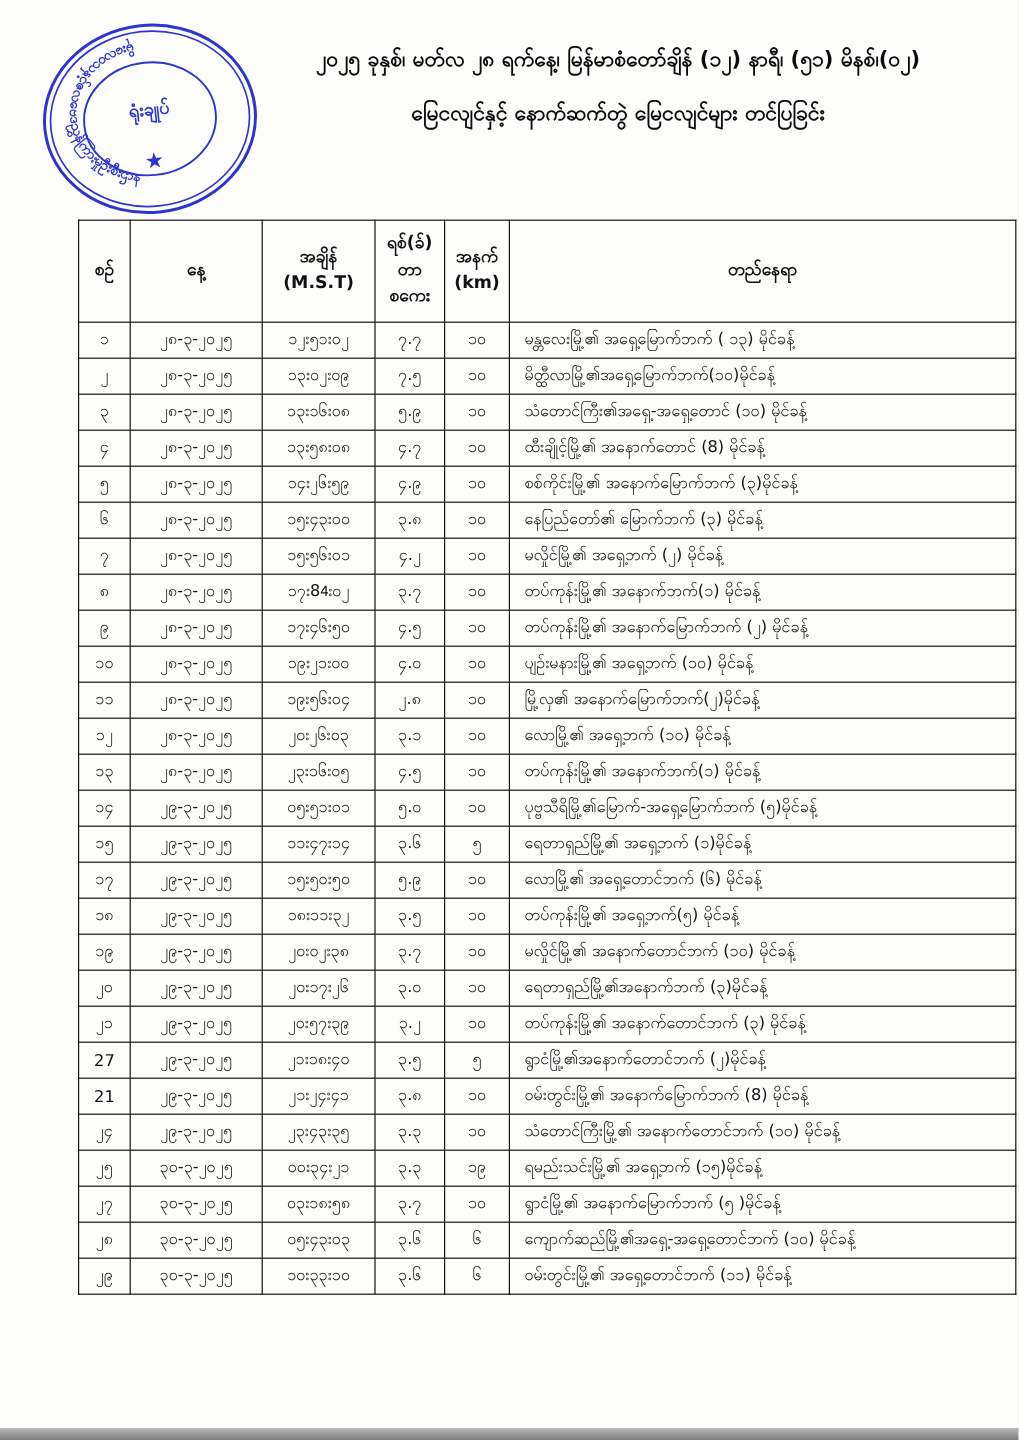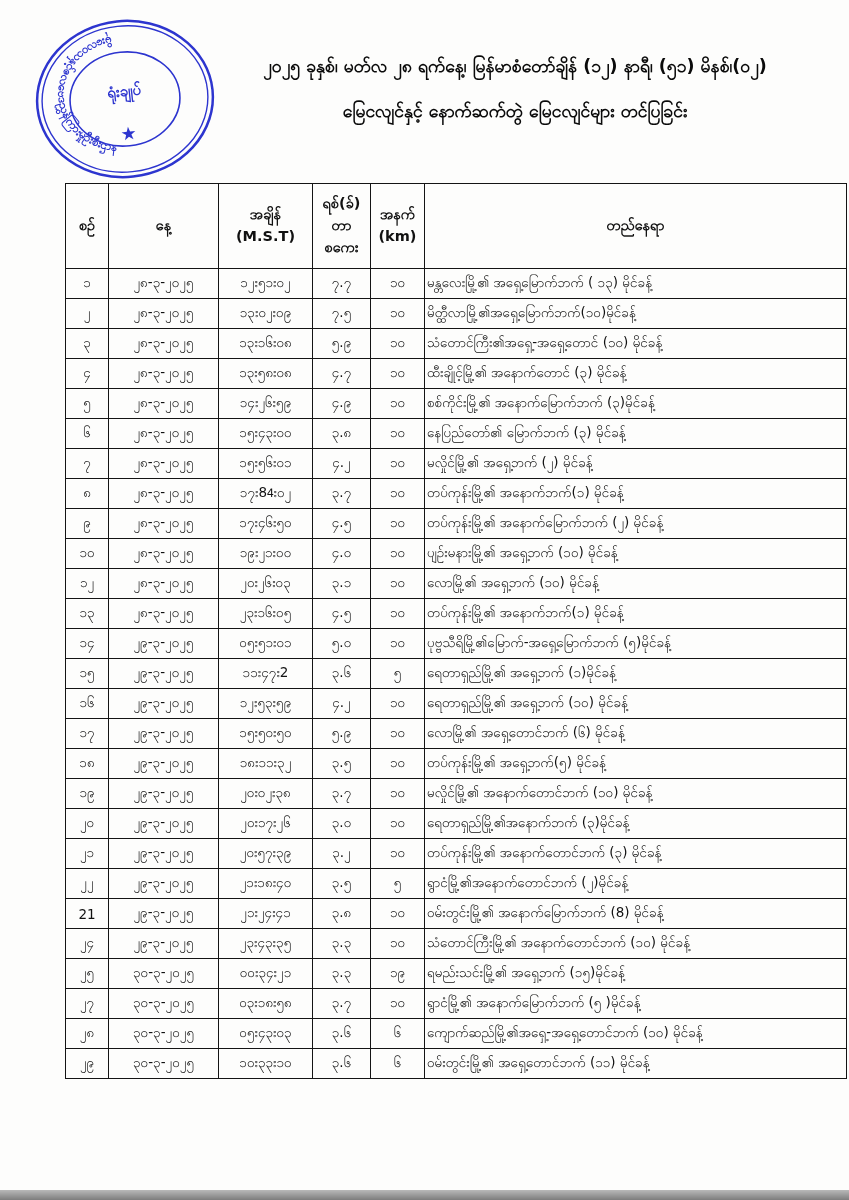--- a/index.html
+++ b/index.html
@@ -13,21 +13,21 @@
     overflow:hidden;
     margin:0 auto;
   }
   
   .header { position:absolute; top:12px; left:0; width:849px; height:170px; }
   .stamp {
     position:absolute; top:6px; left:34px; width:182px; height:162px;
     transform:rotate(-6deg);
   }
   .titles {
-    position:absolute; top:32px; left:195px; width:640px;
+    position:absolute; top:16px; left:195px; width:640px;
     text-align:center; font-weight:bold; font-size:17.5px; line-height:45px;
     color:#0a0a0a;
   }
   
   .quake-table {
     position:absolute; top:183px; left:65px; width:781px;
     border-collapse:collapse;
     table-layout:fixed;
   }
   .quake-table th, .quake-table td {
@@ -36,21 +36,21 @@
     vertical-align:middle;
     padding:1px 2px;
     overflow:hidden;
     white-space:nowrap;
   }
   .quake-table thead th {
     height:85px; font-size:14.5px; font-weight:bold;
     text-align:center; white-space:pre-line; line-height:1.5;
   }
   .quake-table tbody td { height:30px; text-align:center; }
-  .quake-table tbody td.col5 { text-align:left; padding-left:2px; }
+  .quake-table tbody td.col5 { text-align:left; padding-left:12px; }
   .w-no{width:43px} .w-date{width:110px} .w-time{width:94px}
   .w-mag{width:58px} .w-depth{width:54px} .w-loc{width:422px}
   .page-edge {
     position:absolute; left:0; bottom:0; width:849px; height:10px;
     background:linear-gradient(#b9b9b9,#7d7d7d);
   }
 </style>
 </head>
 <body>
 
@@ -118,21 +118,21 @@
           <td class="col3 w-mag">၅.၉</td>
           <td class="col4 w-depth">၁၀</td>
           <td class="col5 w-loc">သံတောင်ကြီး၏အရှေ့-အရှေ့တောင် (၁၀) မိုင်ခန့်</td>
         </tr>
         <tr>
           <td class="col0 w-no">၄</td>
           <td class="col1 w-date">၂၈-၃-၂၀၂၅</td>
           <td class="col2 w-time">၁၃း၅၈း၀၈</td>
           <td class="col3 w-mag">၄.၇</td>
           <td class="col4 w-depth">၁၀</td>
-          <td class="col5 w-loc">ထီးချိုင့်မြို့၏ အနောက်တောင် (၃) မိုင်ခန့်</td>
+          <td class="col5 w-loc">ထီးချိုင့်မြို့၏ အနောက်တောင် (8) မိုင်ခန့်</td>
         </tr>
         <tr>
           <td class="col0 w-no">၅</td>
           <td class="col1 w-date">၂၈-၃-၂၀၂၅</td>
           <td class="col2 w-time">၁၄း၂၆း၅၉</td>
           <td class="col3 w-mag">၄.၉</td>
           <td class="col4 w-depth">၁၀</td>
           <td class="col5 w-loc">စစ်ကိုင်းမြို့၏ အနောက်မြောက်ဘက် (၃)မိုင်ခန့်</td>
         </tr>
         <tr>
@@ -169,20 +169,28 @@
         </tr>
         <tr>
           <td class="col0 w-no">၁၀</td>
           <td class="col1 w-date">၂၈-၃-၂၀၂၅</td>
           <td class="col2 w-time">၁၉း၂၁း၀၀</td>
           <td class="col3 w-mag">၄.၀</td>
           <td class="col4 w-depth">၁၀</td>
           <td class="col5 w-loc">ပျဉ်းမနားမြို့၏ အရှေ့ဘက် (၁၀) မိုင်ခန့်</td>
         </tr>
         <tr>
+          <td class="col0 w-no">၁၁</td>
+          <td class="col1 w-date">၂၈-၃-၂၀၂၅</td>
+          <td class="col2 w-time">၁၉း၅၆း၀၄</td>
+          <td class="col3 w-mag">၂.၈</td>
+          <td class="col4 w-depth">၁၀</td>
+          <td class="col5 w-loc">မြို့လှ၏ အနောက်မြောက်ဘက်(၂)မိုင်ခန့်</td>
+        </tr>
+        <tr>
           <td class="col0 w-no">၁၂</td>
           <td class="col1 w-date">၂၈-၃-၂၀၂၅</td>
           <td class="col2 w-time">၂၀း၂၆း၀၃</td>
           <td class="col3 w-mag">၃.၁</td>
           <td class="col4 w-depth">၁၀</td>
           <td class="col5 w-loc">လောမြို့၏ အရှေ့ဘက် (၁၀) မိုင်ခန့်</td>
         </tr>
         <tr>
           <td class="col0 w-no">၁၃</td>
           <td class="col1 w-date">၂၈-၃-၂၀၂၅</td>
@@ -195,34 +203,26 @@
           <td class="col0 w-no">၁၄</td>
           <td class="col1 w-date">၂၉-၃-၂၀၂၅</td>
           <td class="col2 w-time">၀၅း၅၁း၀၁</td>
           <td class="col3 w-mag">၅.၀</td>
           <td class="col4 w-depth">၁၀</td>
           <td class="col5 w-loc">ပုဗ္ဗသီရိမြို့၏မြောက်-အရှေ့မြောက်ဘက် (၅)မိုင်ခန့်</td>
         </tr>
         <tr>
           <td class="col0 w-no">၁၅</td>
           <td class="col1 w-date">၂၉-၃-၂၀၂၅</td>
-          <td class="col2 w-time">၁၁း၄၇း2</td>
+          <td class="col2 w-time">၁၁း၄၇း၁၄</td>
           <td class="col3 w-mag">၃.၆</td>
           <td class="col4 w-depth">၅</td>
           <td class="col5 w-loc">ရေတာရှည်မြို့၏ အရှေ့ဘက် (၁)မိုင်ခန့်</td>
         </tr>
         <tr>
-          <td class="col0 w-no">၁၆</td>
-          <td class="col1 w-date">၂၉-၃-၂၀၂၅</td>
-          <td class="col2 w-time">၁၂း၅၃း၅၉</td>
-          <td class="col3 w-mag">၄.၂</td>
-          <td class="col4 w-depth">၁၀</td>
-          <td class="col5 w-loc">ရေတာရှည်မြို့၏ အရှေ့ဘက် (၁၀) မိုင်ခန့်</td>
-        </tr>
-        <tr>
           <td class="col0 w-no">၁၇</td>
           <td class="col1 w-date">၂၉-၃-၂၀၂၅</td>
           <td class="col2 w-time">၁၅း၅၀း၅၀</td>
           <td class="col3 w-mag">၅.၉</td>
           <td class="col4 w-depth">၁၀</td>
           <td class="col5 w-loc">လောမြို့၏ အရှေ့တောင်ဘက် (၆) မိုင်ခန့်</td>
         </tr>
         <tr>
           <td class="col0 w-no">၁၈</td>
           <td class="col1 w-date">၂၉-၃-၂၀၂၅</td>
@@ -249,21 +249,21 @@
         </tr>
         <tr>
           <td class="col0 w-no">၂၁</td>
           <td class="col1 w-date">၂၉-၃-၂၀၂၅</td>
           <td class="col2 w-time">၂၀း၅၇း၃၉</td>
           <td class="col3 w-mag">၃.၂</td>
           <td class="col4 w-depth">၁၀</td>
           <td class="col5 w-loc">တပ်ကုန်းမြို့၏ အနောက်တောင်ဘက် (၃) မိုင်ခန့်</td>
         </tr>
         <tr>
-          <td class="col0 w-no">၂၂</td>
+          <td class="col0 w-no">27</td>
           <td class="col1 w-date">၂၉-၃-၂၀၂၅</td>
           <td class="col2 w-time">၂၁း၁၈း၄၀</td>
           <td class="col3 w-mag">၃.၅</td>
           <td class="col4 w-depth">၅</td>
           <td class="col5 w-loc">ရွာငံမြို့၏အနောက်တောင်ဘက် (၂)မိုင်ခန့်</td>
         </tr>
         <tr>
           <td class="col0 w-no">21</td>
           <td class="col1 w-date">၂၉-၃-၂၀၂၅</td>
           <td class="col2 w-time">၂၁း၂၄း၄၁</td>

